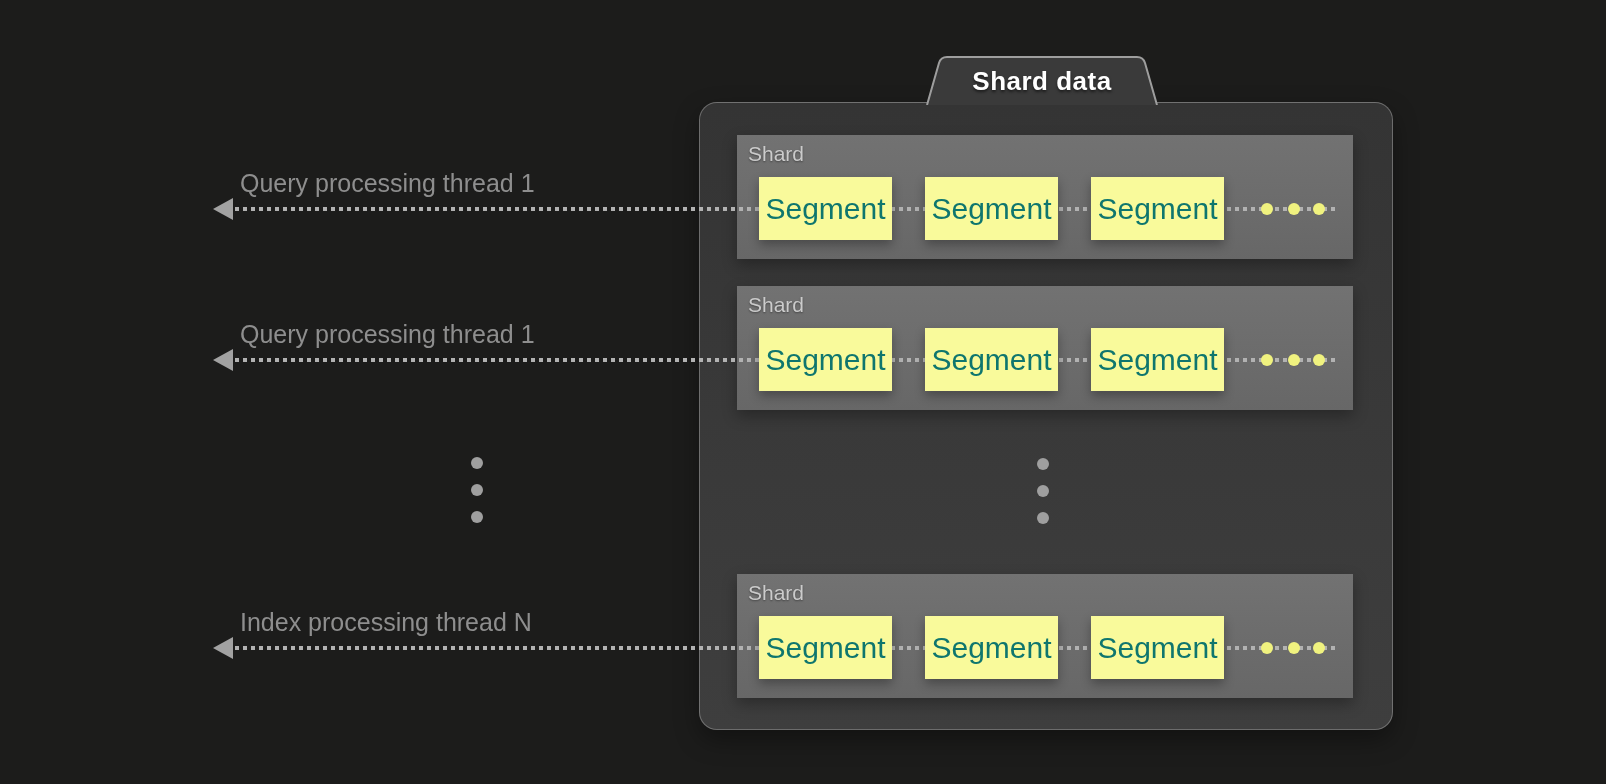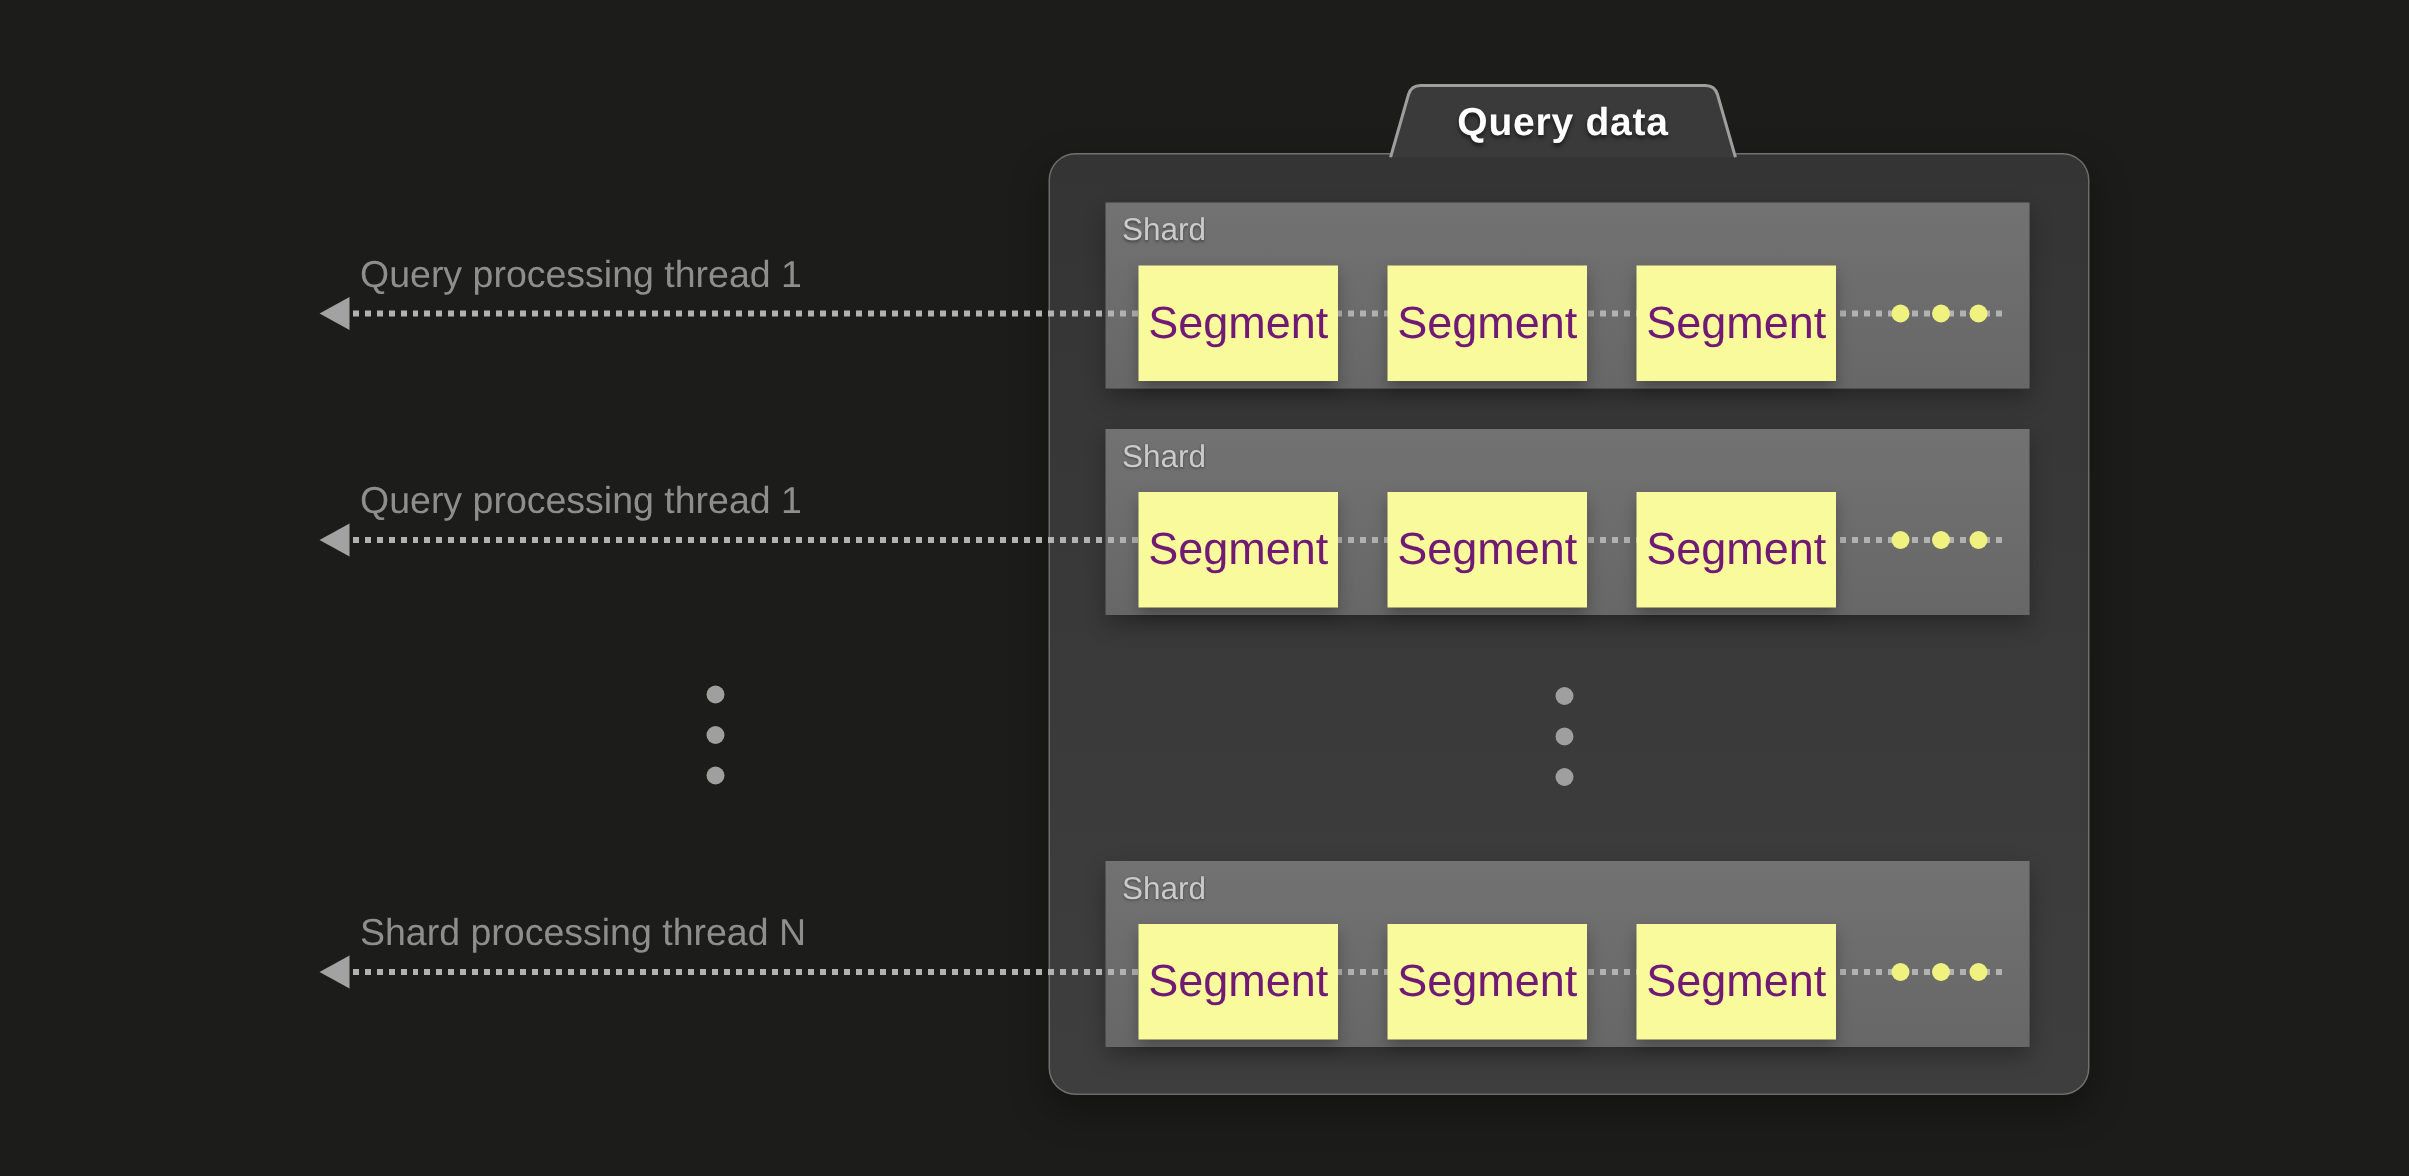--- a/index.html
+++ b/index.html
@@ -41,24 +41,24 @@
   .hline{
     position:absolute;left:-502px;top:72px;width:1103px;height:4px;
     background:repeating-linear-gradient(90deg,#b2b2b2 0 4px,transparent 4px 8px);
   }
   .arrow-head{
     position:absolute;left:-524px;top:63px;width:0;height:0;
     border-top:11px solid transparent;border-bottom:11px solid transparent;
     border-right:20px solid #a2a2a2;
   }
   .segment-box{
-    position:absolute;top:42px;width:133px;height:77px;
+    position:absolute;top:42px;width:133px;height:63px;
     background:#f9fa9b;
     display:flex;align-items:center;justify-content:center;
-    color:#701a75;font-size:30px;
+    color:#0f766e;font-size:30px;
     box-shadow:0 5px 10px rgba(0,0,0,0.30);
   }
   .segment-box.s0{left:22px;}
   .segment-box.s1{left:188px;}
   .segment-box.s2{left:354px;}
   .ydot{
     position:absolute;top:68px;width:12px;height:12px;border-radius:50%;
     background:#f0f27f;
   }
   .ydot.d0{left:524px;}
@@ -82,34 +82,34 @@
   .vdots.left{left:471px;top:457px;height:66px;}
   .vdots.right{left:1036px;top:457px;height:66px;}
 </style>
 </head>
 <body>
 
 <div class="stage">
 
   <div class="arrow-label a0">Query processing thread 1</div>
   <div class="arrow-label a1">Query processing thread 1</div>
-  <div class="arrow-label a2">Shard processing thread N</div>
+  <div class="arrow-label a2">Index processing thread N</div>
 
   <div class="vdots left">
     <span class="dot v0"></span>
     <span class="dot v1"></span>
     <span class="dot v2"></span>
   </div>
 
   <div class="container-box">
 
     <svg class="tab-svg" viewBox="0 0 232 50" xmlns="http://www.w3.org/2000/svg">
       <path d="M1,50 L13,8 Q14.8,2 21,2 L211,2 Q217.2,2 219,8 L231,50" fill="#3a3a3a" stroke="#9e9e9e" stroke-width="2" stroke-linejoin="round"></path>
     </svg>
-    <div class="tab-title">Query data</div>
+    <div class="tab-title">Shard data</div>
 
     <div class="vdots right" style="left:337px;top:355px;">
       <span class="dot v0"></span>
       <span class="dot v1"></span>
       <span class="dot v2"></span>
     </div>
 
     <div class="shard-row r0">
       <div class="hline"></div>
       <div class="arrow-head"></div>

